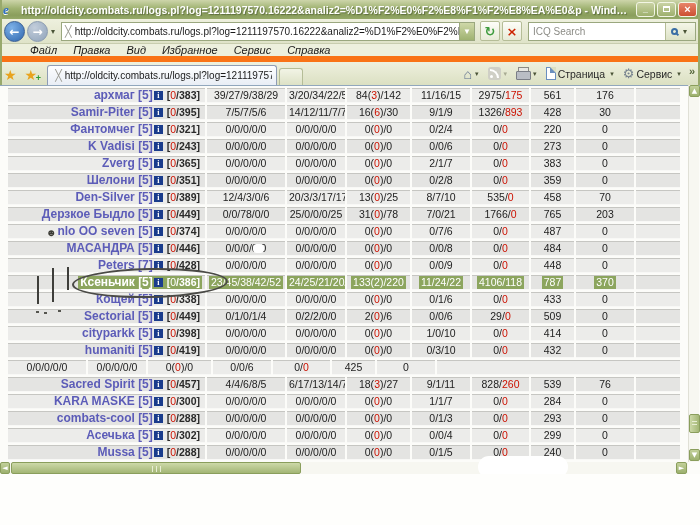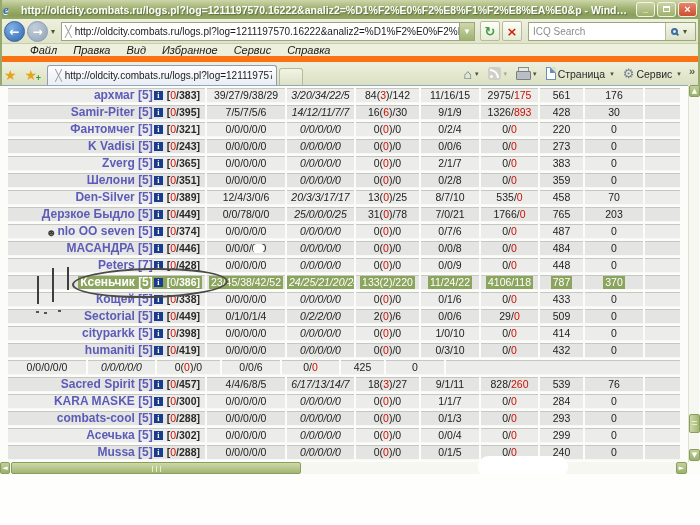--- a/index.html
+++ b/index.html
@@ -81,21 +81,21 @@
 
   
   .content { position:absolute; left:0; top:85px; width:700px; height:440px; background:#fcfcf9; border-top:1px solid #91a7bd; }
 
   .stats-table { position:absolute; left:8px; top:2px; width:672px; }
   .trow { display:flex; margin-bottom:2px; height:15px; }
   .tcell { background:#ececea; border-top:1px solid #c6c6c2; border-bottom:1px solid #f8f8f6;
     margin-right:2px; height:15px; line-height:13px; font-size:10.5px; color:#222; text-align:center; overflow:hidden; white-space:nowrap; }
   .trow.alt .tcell { background:#e4e4e2; }
   .c-name { width:197px; text-align:right; padding-right:3px; }
-  .c2,.c3 { width:78px; } .c3 { width:67px;font-style:italic; }
+  .c2,.c3 { width:78px; } .c3 { width:58px; }
   .c4 { width:63px; } .c5 { width:58px; } .c6 { width:57px; } .c7 { width:43px; } .c8 { width:58px; }
   .cf { flex:1; margin-right:0; }
   .run { display:inline-block; padding:0 2px; height:15px; }
   .link { color:#5c5cb8; font-weight:bold; font-size:12px; text-decoration:none; cursor:pointer; }
   .red { color:#cc1100; }
   .brk { color:#2a2a2a; font-weight:bold; font-size:10.5px; }
   .info-i { display:inline-block; width:9px; height:9px; background:#1a3c8c; color:#fff;
     font:bold 8px/9px "Liberation Serif",serif; text-align:center; vertical-align:1px; margin:0 1px; cursor:pointer; }
   .inv-icon { color:#3a3a34; font-size:10px; margin-right:1px; vertical-align:-1px; }
   .trow.hl .run { background:#8ca55e; color:#fff; }

